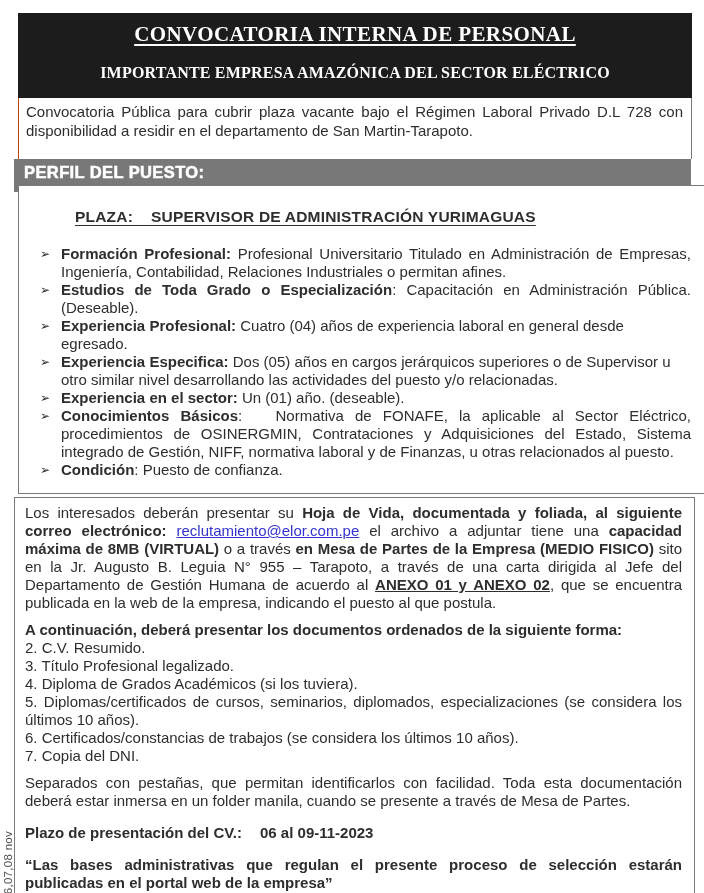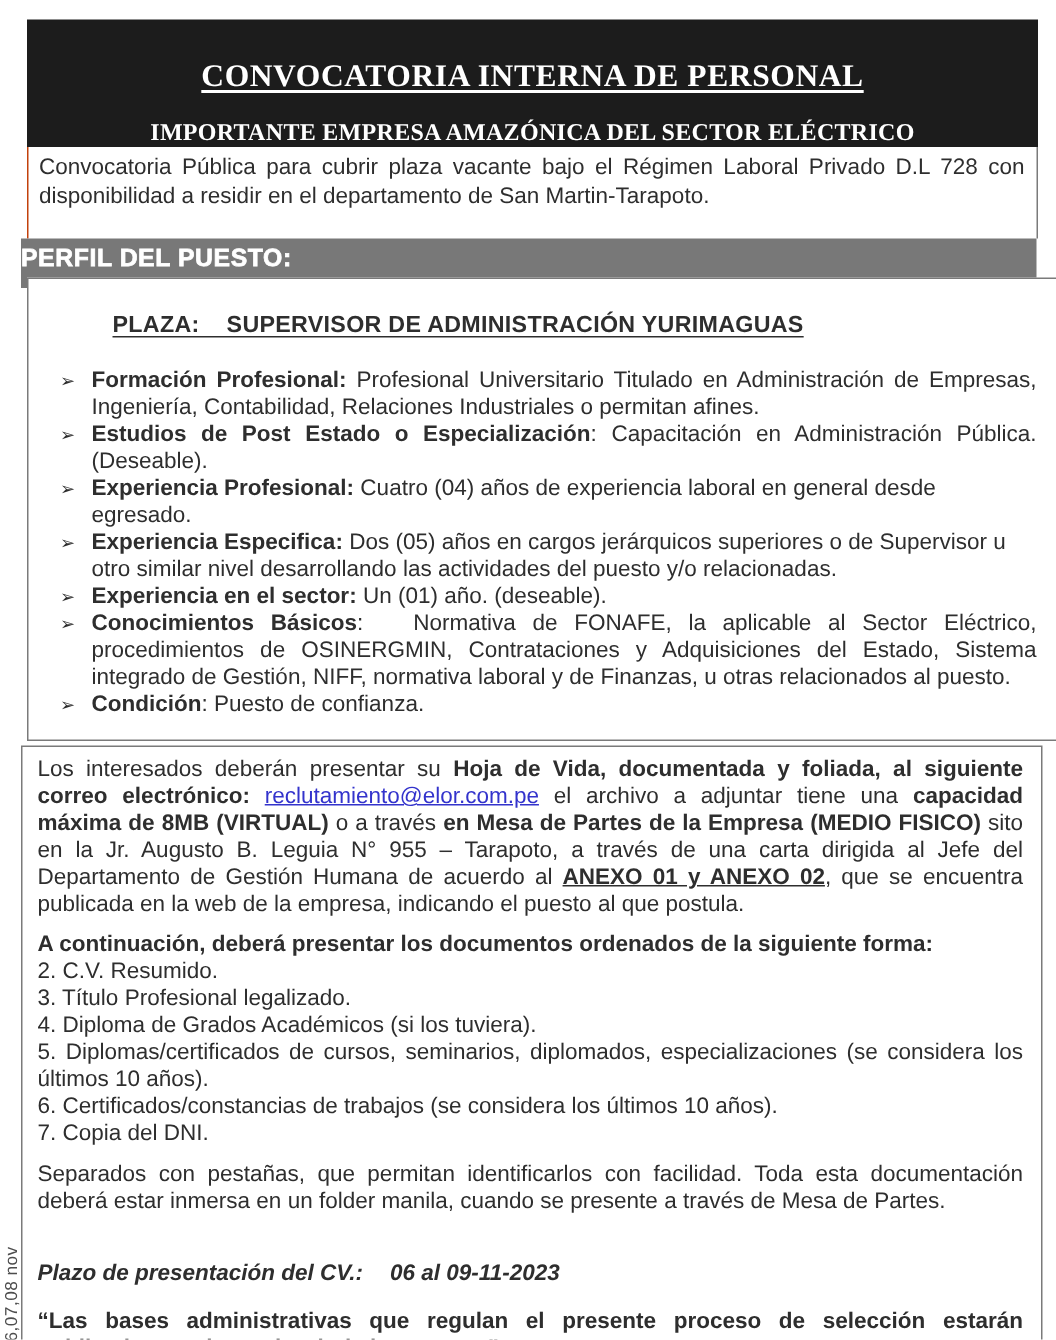--- a/index.html
+++ b/index.html
@@ -10,21 +10,21 @@
   }
   .page{position:absolute;inset:0;}
 
   
   .header-box{
     position:absolute;left:18px;top:13px;width:674px;height:85px;
     background:#1c1c1c;color:#ffffff;text-align:center;
     font-family:"Liberation Serif","DejaVu Serif",serif;
   }
   .header-title{
-    margin:0;padding-top:25px;font-size:21px;font-weight:bold;
+    margin:0;padding-top:9px;font-size:21px;font-weight:bold;
     letter-spacing:.4px;text-decoration:underline;text-underline-offset:3px;
   }
   .header-subtitle{
     margin:0;padding-top:17px;font-size:16px;font-weight:bold;letter-spacing:.2px;
   }
 
   
   .intro-box{
     position:absolute;left:18px;top:98px;width:674px;height:61px;
     border-left:1px solid #c2410c;border-right:1px solid #7a7a7a;
@@ -32,21 +32,21 @@
   }
   .intro-text{
     margin:0;padding:4px 8px 0 7px;font-size:15px;line-height:19px;text-align:justify;
   }
 
   
   .section-bar{
     position:absolute;left:14px;top:159px;width:677px;height:33px;
     background:#787878;color:#ffffff;box-sizing:border-box;
     font-size:16.5px;font-weight:900;letter-spacing:.4px;line-height:26px;
-    -webkit-text-stroke:.5px #ffffff;
+    padding-left:10px;-webkit-text-stroke:.5px #ffffff;
   }
 
   
   .perfil-box{
     position:absolute;left:18px;top:185px;width:688px;height:309px;
     border:1px solid #7a7a7a;box-sizing:border-box;background:#fff;
   }
   .plaza-heading{
     margin:22px 0 0 56px;font-size:15.5px;font-weight:bold;
     text-decoration:underline;text-underline-offset:3px;letter-spacing:.2px;
@@ -69,21 +69,21 @@
   .docs-inner{padding:6px 12px 0 10px;}
   .para{margin:0 0 9px 0;}
   .justify{text-align:justify;}
   .seg{}
   .seg.b{font-weight:bold;}
   .seg.bu{font-weight:bold;text-decoration:underline;}
   a.seg.link{color:#3333cc;font-weight:normal;text-decoration:underline;cursor:pointer;}
   .docs-heading{font-weight:bold;margin:0;}
   .doc-line{text-align:justify;}
   .doc-list{margin:0 0 9px 0;}
-  .deadline{font-weight:bold;margin:30px 0 9px 0;font-style:italic;}
+  .deadline{font-weight:bold;margin:14px 0 9px 0;}
   .deadline-value{padding-left:18px;}
   .closing-quote{font-weight:bold;margin:14px 0 0 0;}
 
   
   .vertical-note{
     position:absolute;left:2px;top:901px;width:130px;
     transform:rotate(-90deg);transform-origin:0 0;
     font-size:11.5px;color:#4d4d4d;letter-spacing:.3px;white-space:nowrap;
   }
 </style>
@@ -105,21 +105,21 @@
 
   <div class="perfil-box">
     <div class="plaza-heading">PLAZA:&nbsp;&nbsp;&nbsp;&nbsp;SUPERVISOR DE ADMINISTRACIÓN YURIMAGUAS</div>
     <ul class="bullets">
       <li>
         <span class="marker">➢</span>
         <span class="btext"><b class="blead">Formación Profesional:</b><span class="brest"> Profesional Universitario Titulado en Administración de Empresas, Ingeniería, Contabilidad, Relaciones Industriales o permitan afines.</span></span>
       </li>
       <li>
         <span class="marker">➢</span>
-        <span class="btext"><b class="blead">Estudios de Post Estado o Especialización</b><span class="brest">: Capacitación en Administración Pública. (Deseable).</span></span>
+        <span class="btext"><b class="blead">Estudios de Toda Grado o Especialización</b><span class="brest">: Capacitación en Administración Pública. (Deseable).</span></span>
       </li>
       <li>
         <span class="marker">➢</span>
         <span class="btext"><b class="blead">Experiencia Profesional:</b><span class="brest"> Cuatro (04) años de experiencia laboral en general desde
 egresado.</span></span>
       </li>
       <li>
         <span class="marker">➢</span>
         <span class="btext"><b class="blead">Experiencia Especifica:</b><span class="brest"> Dos (05) años en cargos jerárquicos superiores o de Supervisor u
 otro similar nivel desarrollando las actividades del puesto y/o relacionadas.</span></span>

